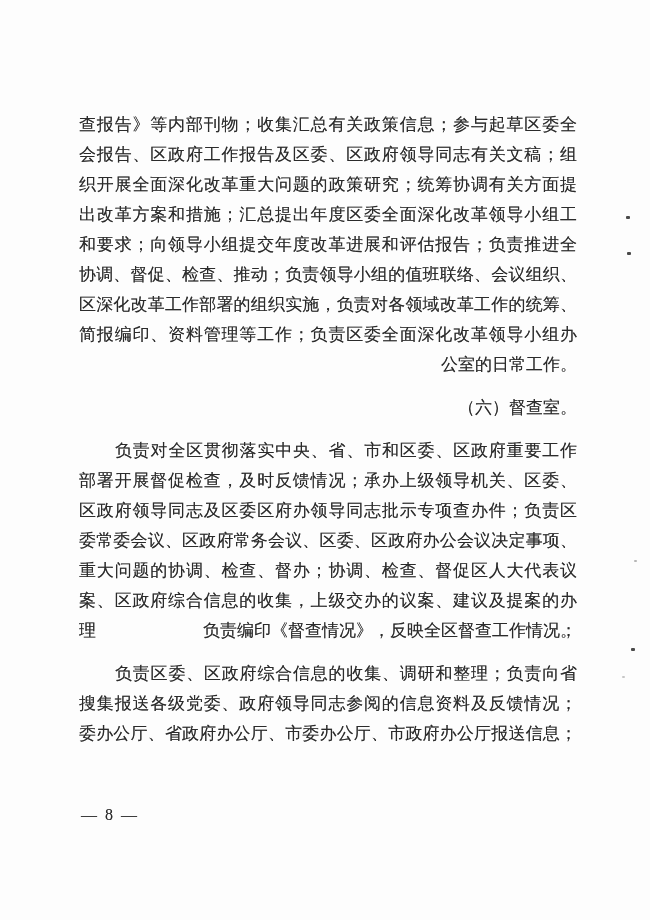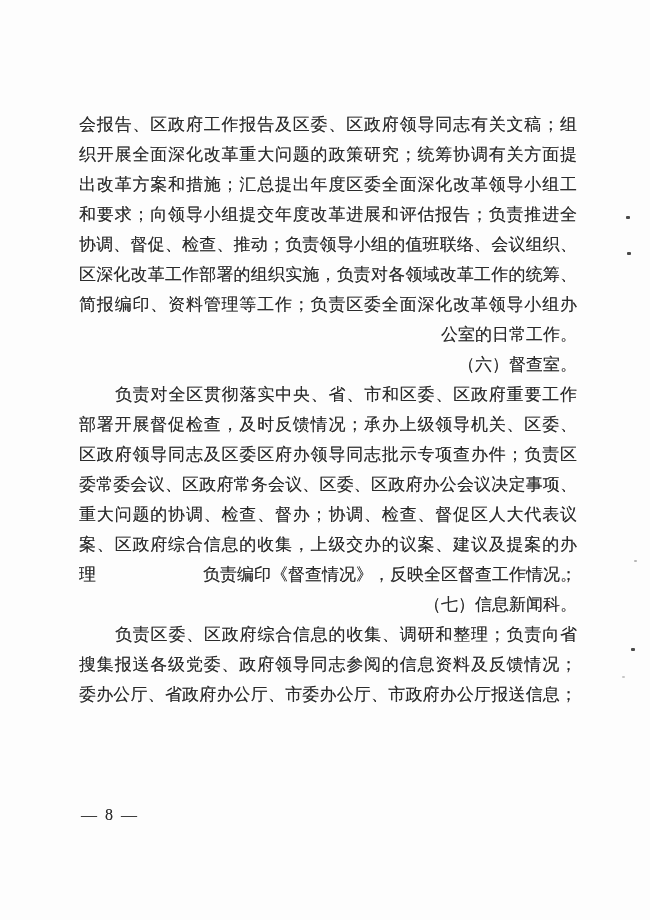--- a/index.html
+++ b/index.html
@@ -30,20 +30,21 @@
     white-space: nowrap;
     text-shadow: 0 0 0.5px rgba(40,40,40,0.55);
   }
   .line.j {
     white-space: normal;
     text-align: justify;
     text-align-last: justify;
   }
   .line.ind {
     padding-left: 36px;
+    margin-top: 13px;
   }
   .page-number {
     position: absolute;
     left: 81px;
     top: 800px;
     height: 30px;
     line-height: 30px;
     font-size: 16px;
     letter-spacing: 2px;
     text-shadow: 0 0 0.5px rgba(40,40,40,0.5);
@@ -58,37 +59,37 @@
   .speck.s3 { left: 634px; top: 560px; width: 3px; height: 2px; opacity: 0.4; }
   .speck.s4 { left: 631px; top: 648px; width: 4px; height: 3px; }
   .speck.s5 { left: 622px; top: 676px; width: 3px; height: 2px; opacity: 0.3; }
 </style>
 </head>
 <body>
 
 <div class="scan-page">
 
   <div class="text-block">
+    <div class="line j">查报告》等内部刊物；收集汇总有关政策信息；参与起草区委全</div>
     <div class="line j">会报告、区政府工作报告及区委、区政府领导同志有关文稿；组</div>
     <div class="line j">织开展全面深化改革重大问题的政策研究；统筹协调有关方面提</div>
     <div class="line j">出改革方案和措施；汇总提出年度区委全面深化改革领导小组工</div>
     <div class="line j">和要求；向领导小组提交年度改革进展和评估报告；负责推进全</div>
     <div class="line j">协调、督促、检查、推动；负责领导小组的值班联络、会议组织、</div>
     <div class="line j">区深化改革工作部署的组织实施，负责对各领域改革工作的统筹、</div>
     <div class="line j">简报编印、资料管理等工作；负责区委全面深化改革领导小组办</div>
     <div class="line">公室的日常工作。</div>
     <div class="line ind">（六）督查室。</div>
     <div class="line ind j">负责对全区贯彻落实中央、省、市和区委、区政府重要工作</div>
     <div class="line j">部署开展督促检查，及时反馈情况；承办上级领导机关、区委、</div>
     <div class="line j">区政府领导同志及区委区府办领导同志批示专项查办件；负责区</div>
     <div class="line j">委常委会议、区政府常务会议、区委、区政府办公会议决定事项、</div>
     <div class="line j">重大问题的协调、检查、督办；协调、检查、督促区人大代表议</div>
     <div class="line j">案、区政府综合信息的收集，上级交办的议案、建议及提案的办理；</div>
     <div class="line">负责编印《督查情况》，反映全区督查工作情况。</div>
-    <div class="line ind">（七）信息新闻科。</div>
     <div class="line ind j">负责区委、区政府综合信息的收集、调研和整理；负责向省</div>
     <div class="line j">搜集报送各级党委、政府领导同志参阅的信息资料及反馈情况；</div>
     <div class="line j">委办公厅、省政府办公厅、市委办公厅、市政府办公厅报送信息；</div>
   </div>
 
   <div class="page-number">— 8 —</div>
 
   <div class="speck s1"></div>
   <div class="speck s2"></div>
   <div class="speck s3"></div>

